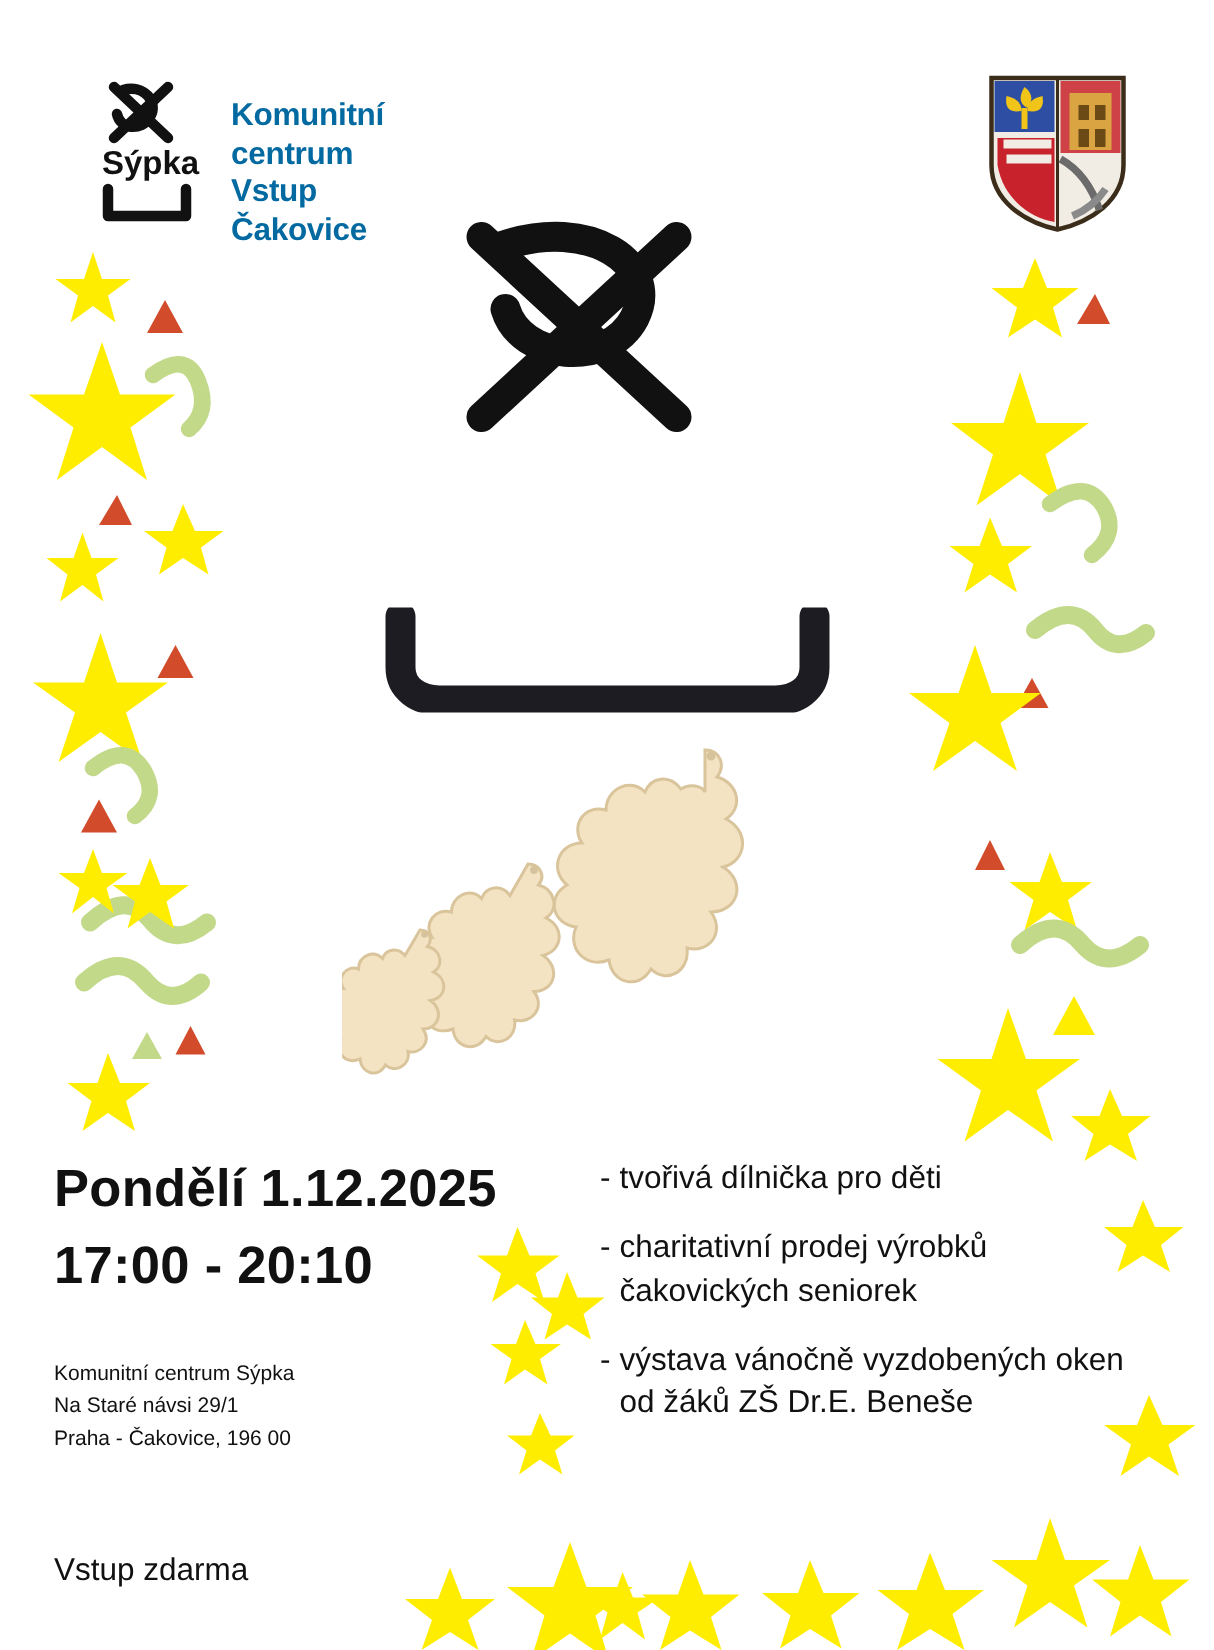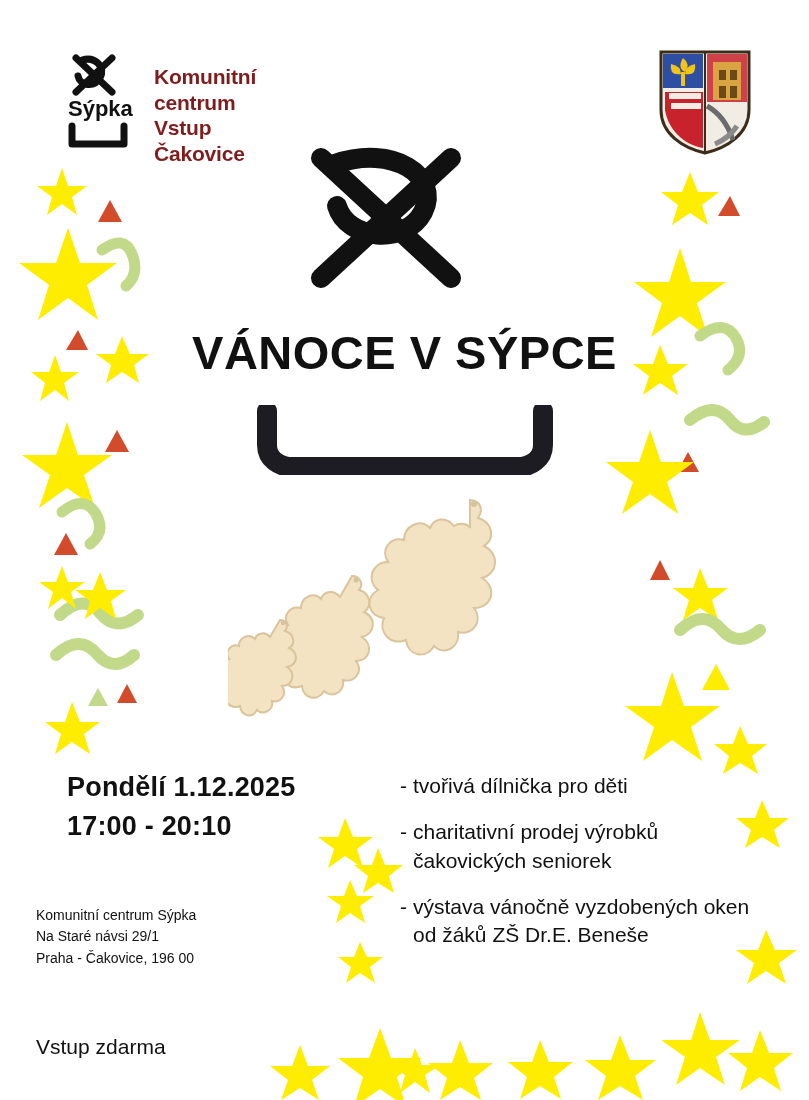--- a/index.html
+++ b/index.html
@@ -29,21 +29,21 @@
   .logo-mark {
     width: 76px;
     height: 95px;
     position: relative;
   }
   .logo-text {
     font-weight: bold;
     font-size: 21px;
     line-height: 1.22;
     letter-spacing: -0.2px;
-    color: #7f1d1d;
+    color: #0369a1;
     padding-top: 12px;
   }
   .logo-text div { white-space: nowrap; }
 
   .crest {
     position: absolute;
     right: 56px;
     top: 48px;
     width: 96px;
     height: 108px;
@@ -85,26 +85,25 @@
     top: 490px;
     width: 330px;
     height: 240px;
   }
 
   
   .date-block {
     position: absolute;
     left: 36px;
     top: 768px;
-    font-size: 27px;
+    font-size: 35px;
     font-weight: bold;
     line-height: 1.45;
     color: #111;
     letter-spacing: 0.2px;
-    margin-left: 31px;
   }
   .addr-block {
     position: absolute;
     left: 36px;
     top: 905px;
     font-size: 14px;
     line-height: 1.52;
     color: #111;
   }
   .free-block {
@@ -235,21 +234,20 @@
   </div>
 
   <div class="emblem">
     <svg viewBox="0 0 260 170" width="260" height="170">
       <path d="M60,24 C118,4 166,36 148,72 C130,106 72,100 62,66" stroke="#111" stroke-width="20" fill="none" stroke-linecap="round"></path>
       <path d="M46,18 L176,138" stroke="#111" stroke-width="20" fill="none" stroke-linecap="round"></path>
       <path d="M176,18 L46,138" stroke="#111" stroke-width="20" fill="none" stroke-linecap="round"></path>
     </svg>
   </div>
 
-  <div class="title">VÁNOCE V SÝPCE</div>
 
   <div class="basket">
     <svg viewBox="0 0 300 70" width="300" height="70">
       <path d="M12,6 L12,40 C12,54 24,62 38,62 L262,62 C276,62 288,54 288,40 L288,6" stroke="#1c1c22" stroke-width="20" fill="none" stroke-linecap="round" stroke-linejoin="round"></path>
     </svg>
   </div>
 
   <div class="trees">
     <svg viewBox="0 0 330 240" width="330" height="240">
 

